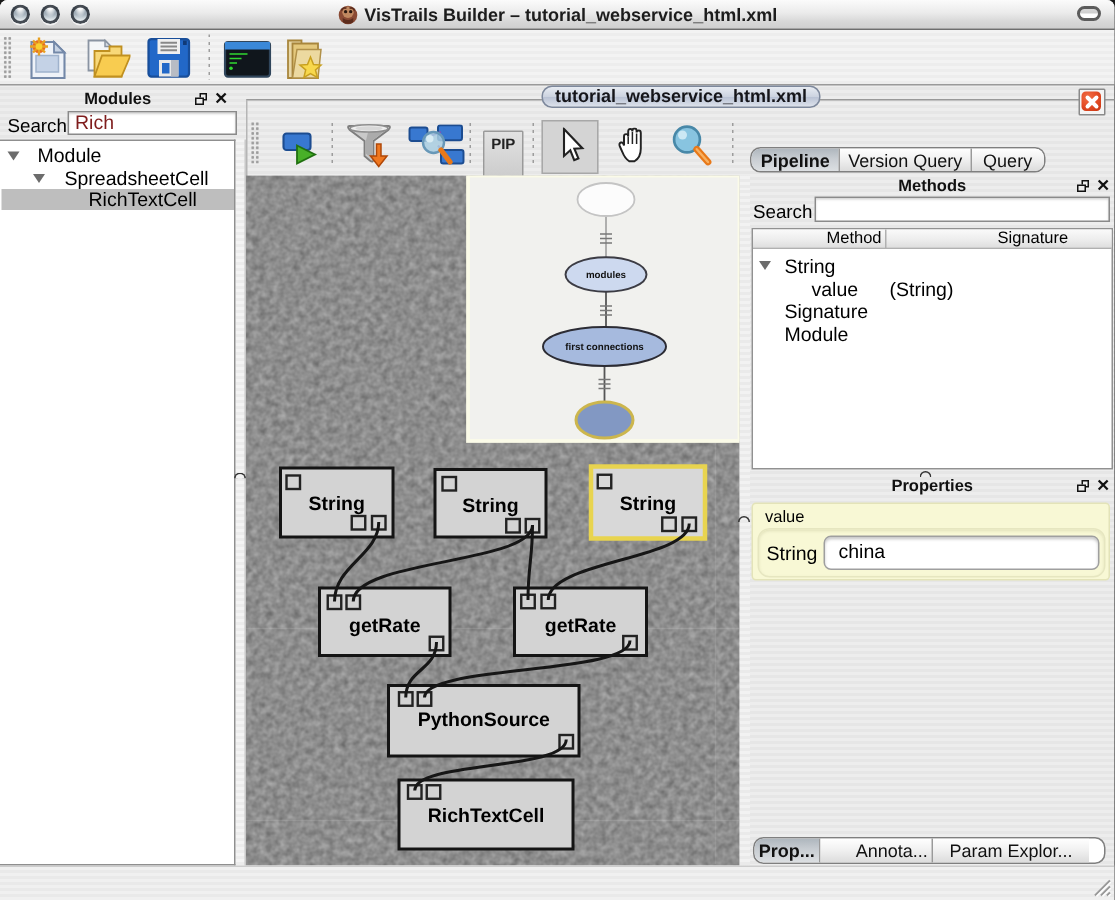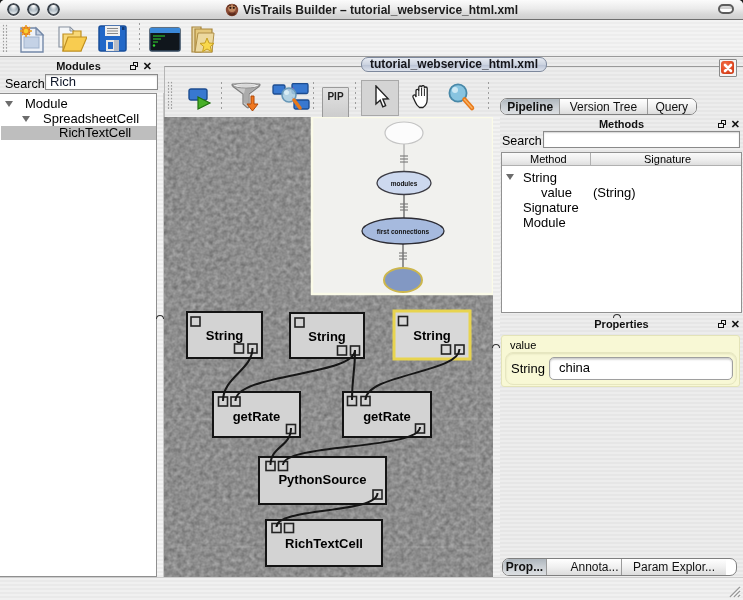--- a/index.html
+++ b/index.html
@@ -23,21 +23,21 @@
  border-bottom:1px solid #9a9a9a;}
 .grip{position:absolute;top:4px;width:6px;height:28px;
  background-image:radial-gradient(circle,#9d9d9d 0.8px,rgba(0,0,0,0) 1.1px);background-size:3px 3.2px;}
 .vsep{position:absolute;top:3px;width:1px;height:30px;
  background:repeating-linear-gradient(180deg,#9d9d9d 0 2px,transparent 2px 5px);}
 
 #lhead{position:absolute;left:0;top:58px;width:157px;height:17px;font-size:11px;font-weight:bold;color:#111;
  text-align:center;line-height:16px;}
 #lsearchlbl{position:absolute;left:5px;top:77px;font-size:12.5px;color:#000;}
 #lsearch{position:absolute;left:45px;top:74px;width:113px;height:16px;background:#fff;border:1px solid #8a8a8a;box-shadow:inset 0 1px 1.5px rgba(0,0,0,.18);
- font-size:13px;color:#0f172a;line-height:14px;padding-left:4px;}
+ font-size:13px;color:#7f1d1d;line-height:14px;padding-left:4px;}
 #ltree{position:absolute;left:0px;top:93px;width:157px;height:484px;background:#fff;border:1px solid #8f8f8f;border-left:none;}
 .trow{position:absolute;left:1px;width:155px;height:14px;font-size:13px;color:#000;line-height:14px;}
 .tri{position:absolute;width:0;height:0;border-left:4.5px solid transparent;border-right:4.5px solid transparent;
  border-top:6px solid #6c6c6c;}
 
 .dockbtns{position:absolute;width:22px;height:9px;}
 .fltico{position:absolute;left:0;top:0;width:8px;height:8px;}
 .fltico i{position:absolute;border:1.2px solid #111;background:#eee;}
 .xico{position:absolute;right:0;top:-1px;font-size:11px;font-weight:bold;color:#111;line-height:10px;}
 
@@ -56,21 +56,21 @@
  background:linear-gradient(180deg,#ffffff 0,#f0f0f0 50%,#dcdcdc 100%);}
 .seg div:last-child{border-right:none;}
 .seg div.sel{background:linear-gradient(180deg,#aeb6bd 0,#c8cdd2 45%,#dcdfe2 100%);font-weight:bold;}
 
 .rhead{position:absolute;font-size:11px;font-weight:bold;color:#111;text-align:center;}
 #msearchlbl{position:absolute;left:502px;top:134px;font-size:12.5px;color:#000;}
 #msearch{position:absolute;left:543px;top:131px;width:197px;height:17px;background:#fff;border:1px solid #8a8a8a;box-shadow:inset 0 1px 1.5px rgba(0,0,0,.18);}
 #mtable{position:absolute;left:501px;top:152px;width:241px;height:161px;background:#fff;border:1px solid #919191;}
 #mtable .hdr{position:absolute;left:0;top:0;width:239px;height:13px;
  background:linear-gradient(180deg,#fafafa 0,#ececec 60%,#dedede 100%);border-bottom:1px solid #b0b0b0;}
-#mtable .hdr span{position:absolute;top:0;font-size:11px;color:#000;line-height:13px;}
+#mtable .hdr span{position:absolute;top:0;font-size:11px;color:#000;line-height:13px;margin-left:21px;}
 #mtable .col{position:absolute;left:88px;top:0;width:1px;height:13px;background:#b0b0b0;}
 .mrow{position:absolute;font-size:13px;color:#000;}
 
 #ybox{position:absolute;left:501px;top:335px;width:239px;height:52px;background:#f8f8d5;border:1px solid #e3e3b8;border-radius:3px;}
 #ybox .inner{position:absolute;left:3px;top:16px;width:232px;height:33px;border:1px solid #e6e6c0;border-radius:8px;
  box-shadow:inset 0 1px 2px rgba(160,160,110,.25);}
 #ybox .vlbl{position:absolute;left:8px;top:3px;font-size:11px;color:#000;}
 #ybox .slbl{position:absolute;left:9px;top:25px;font-size:13px;color:#000;}
 #chinput{position:absolute;left:47px;top:21px;width:184px;height:23px;background:#fff;border:1.5px solid #9f9f9f;border-radius:5px;
  box-shadow:inset 0 1.5px 2px rgba(0,0,0,.22);font-size:13px;line-height:20px;padding-left:9px;color:#000;}
@@ -225,21 +225,21 @@
   <svg class="abs" style="left:446px;top:83px;" width="34" height="30" viewBox="0 0 34 30">
     <circle cx="12" cy="10" r="8.6" fill="#88c4e0" stroke="#4888a8" stroke-width="1.8"></circle>
     <circle cx="9" cy="7" r="3" fill="#cce8f4"></circle>
     <path d="M18.5,16.5 L26,25" stroke="#e87818" stroke-width="4.5" stroke-linecap="round"></path>
     <path d="M18.5,16.5 L26,25" stroke="#f8b060" stroke-width="1.6" stroke-linecap="round"></path>
   </svg>
   <div class="vsep" style="left:488px;top:82px;"></div>
 
   <div class="seg" style="left:500px;top:98px;width:197px;height:17px;">
     <div class="sel" style="width:60px;line-height:16px;">Pipeline</div>
-    <div style="width:88px;line-height:16px;">Version Tree</div>
+    <div style="width:88px;line-height:16px;">Version Query</div>
     <div style="width:49px;line-height:16px;">Query</div>
   </div>
 
   <svg class="abs" style="left:164px;top:117px;" width="329" height="460" viewBox="0 0 329 460">
     <defs>
       <filter id="noise" x="0" y="0" width="100%" height="100%" color-interpolation-filters="sRGB">
         <feTurbulence type="fractalNoise" baseFrequency="0.22" numOctaves="2" result="n"></feTurbulence>
         <feColorMatrix in="n" type="saturate" values="0" result="gn"></feColorMatrix>
         <feComponentTransfer in="gn" result="gn2">
             <feFuncA type="linear" slope="0" intercept="1"></feFuncA>

